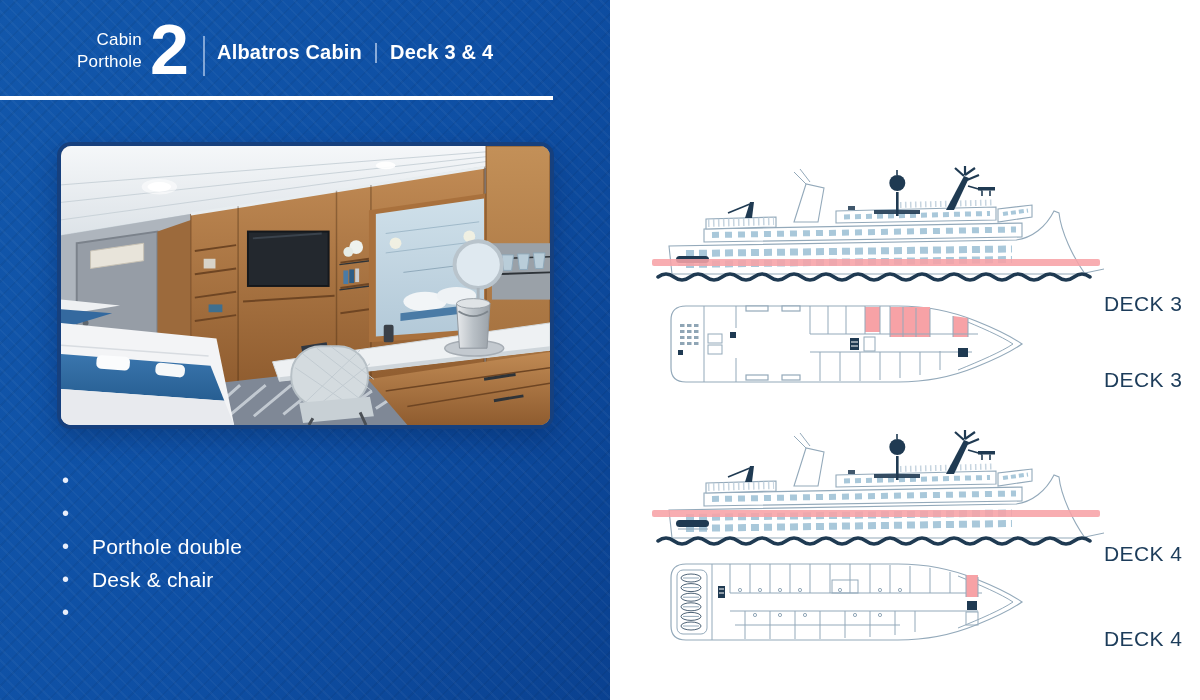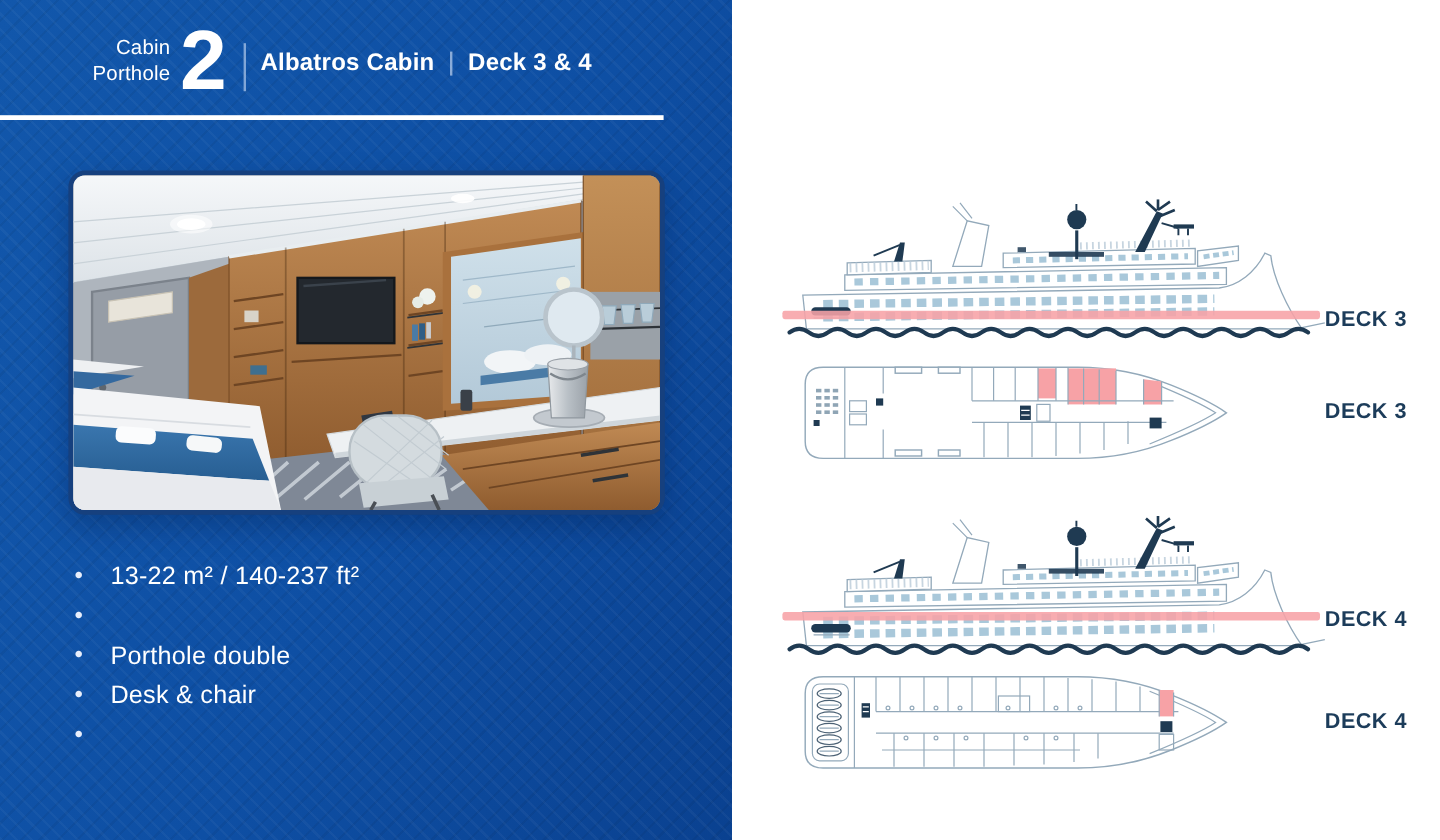--- a/index.html
+++ b/index.html
@@ -57,21 +57,21 @@
   }
   
   .right-panel{position:absolute;left:610px;top:0;width:590px;height:700px;background:#fff;}
   .diagram{position:absolute;}
   .pos-profile-d3{left:38px;top:166px;}
   .pos-plan-d3{left:50px;top:304px;}
   .pos-profile-d4{left:38px;top:430px;}
   .pos-plan-d4{left:50px;top:562px;}
   .deck-label{
     position:absolute;left:494px;width:80px;color:var(--deck-label-navy,#1c3c5a);
-    font-size:18px;font-weight:700;letter-spacing:.4px;white-space:nowrap;
+    font-size:21px;font-weight:400;letter-spacing:.4px;white-space:nowrap;margin-top:36px;
   }
   .lbl-1{top:256px;} .lbl-2{top:332px;} .lbl-3{top:506px;} .lbl-4{top:591px;}
   
   .ln{stroke:var(--ship-line,#93a9ba);stroke-width:1;fill:none;}
   .hull{fill:#ffffff;stroke:var(--ship-line,#93a9ba);stroke-width:1.1;}
   .winband{stroke:var(--ship-window,#a9c8da);fill:none;}
   .rail{stroke:#b9cbd8;fill:none;opacity:.8;}
   .dk{fill:var(--ship-dark,#1f3a52);stroke:none;}
   .dkln{stroke:var(--ship-dark,#1f3a52);stroke-width:1.6;fill:none;}
   .dkln2{stroke:var(--ship-dark,#1f3a52);stroke-width:2.2;fill:none;}
@@ -335,21 +335,20 @@
       <rect x="234" y="206" width="78" height="62" rx="30" fill="#d4dbdf" stroke="#b7c0c6" stroke-width="2"></rect>
       <path d="M246,214 L306,262 M260,208 L316,252 M238,228 L296,268 M274,206 L318,240 M304,210 L248,264 M314,224 L260,268" stroke="#c2cbd1" stroke-width="1" fill="none"></path>
       <path d="M242,264 L314,258 L318,278 L246,285 Z" fill="#c8d0d5"></path>
       <path d="M256,280 L252,287 M304,274 L310,287" stroke="#4a4f55" stroke-width="3"></path>
     </svg>
   </div>
 
   <ul class="features">
     <li>
       <span class="bullet">•</span>
-      <span>13-22 m² / 140-237 ft²</span>
     </li>
     <li>
       <span class="bullet">•</span>
     </li>
     <li>
       <span class="bullet">•</span>
       <span>Porthole double</span>
     </li>
     <li>
       <span class="bullet">•</span>

